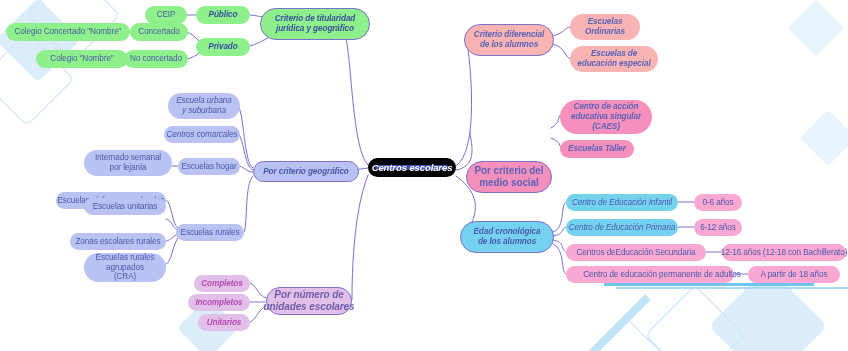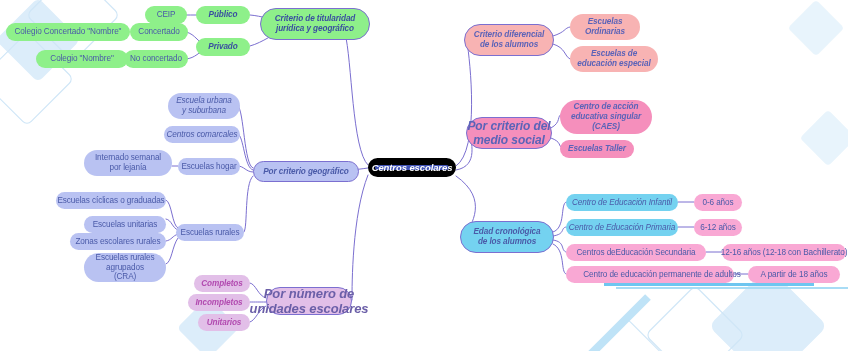--- a/index.html
+++ b/index.html
@@ -90,23 +90,23 @@
     border: none;
     font-style: italic;
     font-weight: bold;
     font-size: 8.2px;
   }
   
   .p-main {
     background: #f58fbc;
     color: #5b63b8;
     border: 1px solid #7b6fd0;
-    font-style: italic;
-    font-weight: bold;
-    font-size: 12px;
+    font-weight: bold;
+    font-size: 10px;
+    margin-top: 44px;
   }
   .p-leaf {
     background: #f58fbc;
     color: #5b63b8;
     border: none;
     font-style: italic;
     font-weight: bold;
     font-size: 8.2px;
   }
   
@@ -155,21 +155,21 @@
     font-style: italic;
     font-size: 8.2px;
   }
   
   .v-main {
     background: #e2bfe8;
     color: #6b5fa8;
     border: 1px solid #7b6fd0;
     font-style: italic;
     font-weight: bold;
-    font-size: 13px;
+    font-size: 10px;
   }
   .v-leaf {
     background: #e2bfe8;
     color: #b24bb0;
     border: none;
     font-style: italic;
     font-weight: bold;
     font-size: 8.2px;
   }
 </style>
@@ -296,21 +296,21 @@
 
   <div class="node b-leaf" style="left:168px; top:93px; width:72px; height:26px;">Escuela urbana
 y suburbana</div>
   <div class="node b-leaf" style="left:164px; top:126px; width:76px; height:17px;">Centros comarcales</div>
   <div class="node b-sub" style="left:178px; top:158px; width:62px; height:17px;">Escuelas hogar</div>
   <div class="node b-sub" style="left:84px; top:150px; width:88px; height:26px;">Internado semanal
 por lejanía</div>
 
   <div class="node b-sub" style="left:176px; top:224px; width:68px; height:17px;">Escuelas rurales</div>
   <div class="node b-sub" style="left:56px; top:192px; width:110px; height:17px;">Escuelas cíclicas o graduadas</div>
-  <div class="node b-sub" style="left:84px; top:216px; width:82px; height:17px;">Escuelas unitarias</div>
+  <div class="node b-sub" style="left:84px; top:198px; width:82px; height:17px;">Escuelas unitarias</div>
   <div class="node b-sub" style="left:70px; top:233px; width:96px; height:17px;">Zonas escolares rurales</div>
   <div class="node b-sub" style="left:84px; top:253px; width:82px; height:29px;">Escuelas rurales
 agrupados
 (CRA)</div>
 
   <div class="node v-main" style="left:266px; top:287px; width:86px; height:28px;">Por número de
 unidades escolares</div>
   <div class="node v-leaf" style="left:194px; top:275px; width:56px; height:17px;">Completos</div>
   <div class="node v-leaf" style="left:188px; top:294px; width:62px; height:17px;">Incompletos</div>
   <div class="node v-leaf" style="left:198px; top:314px; width:52px; height:17px;">Unitarios</div>

